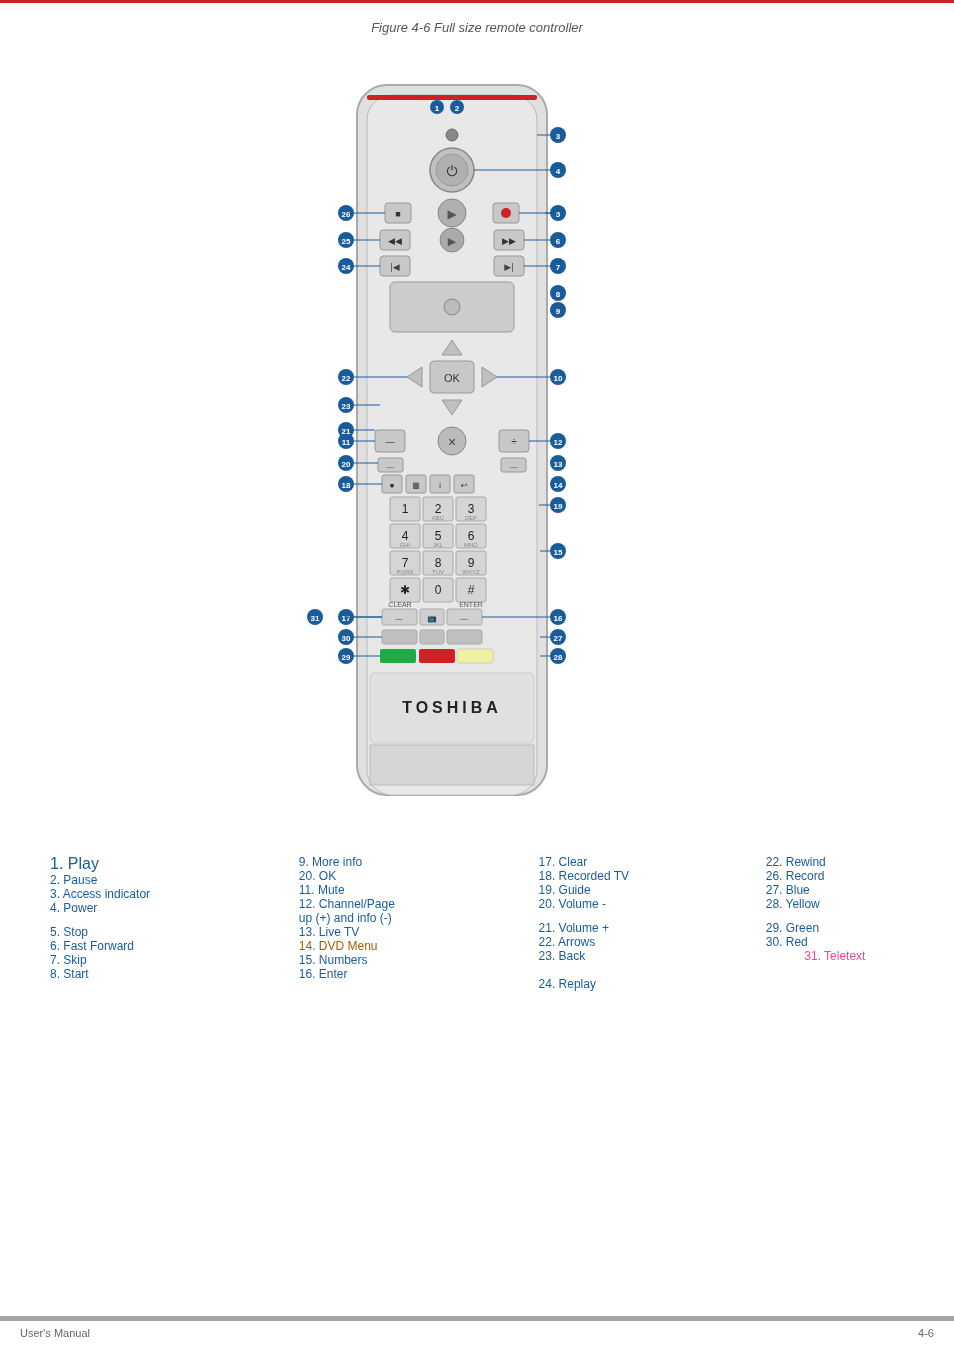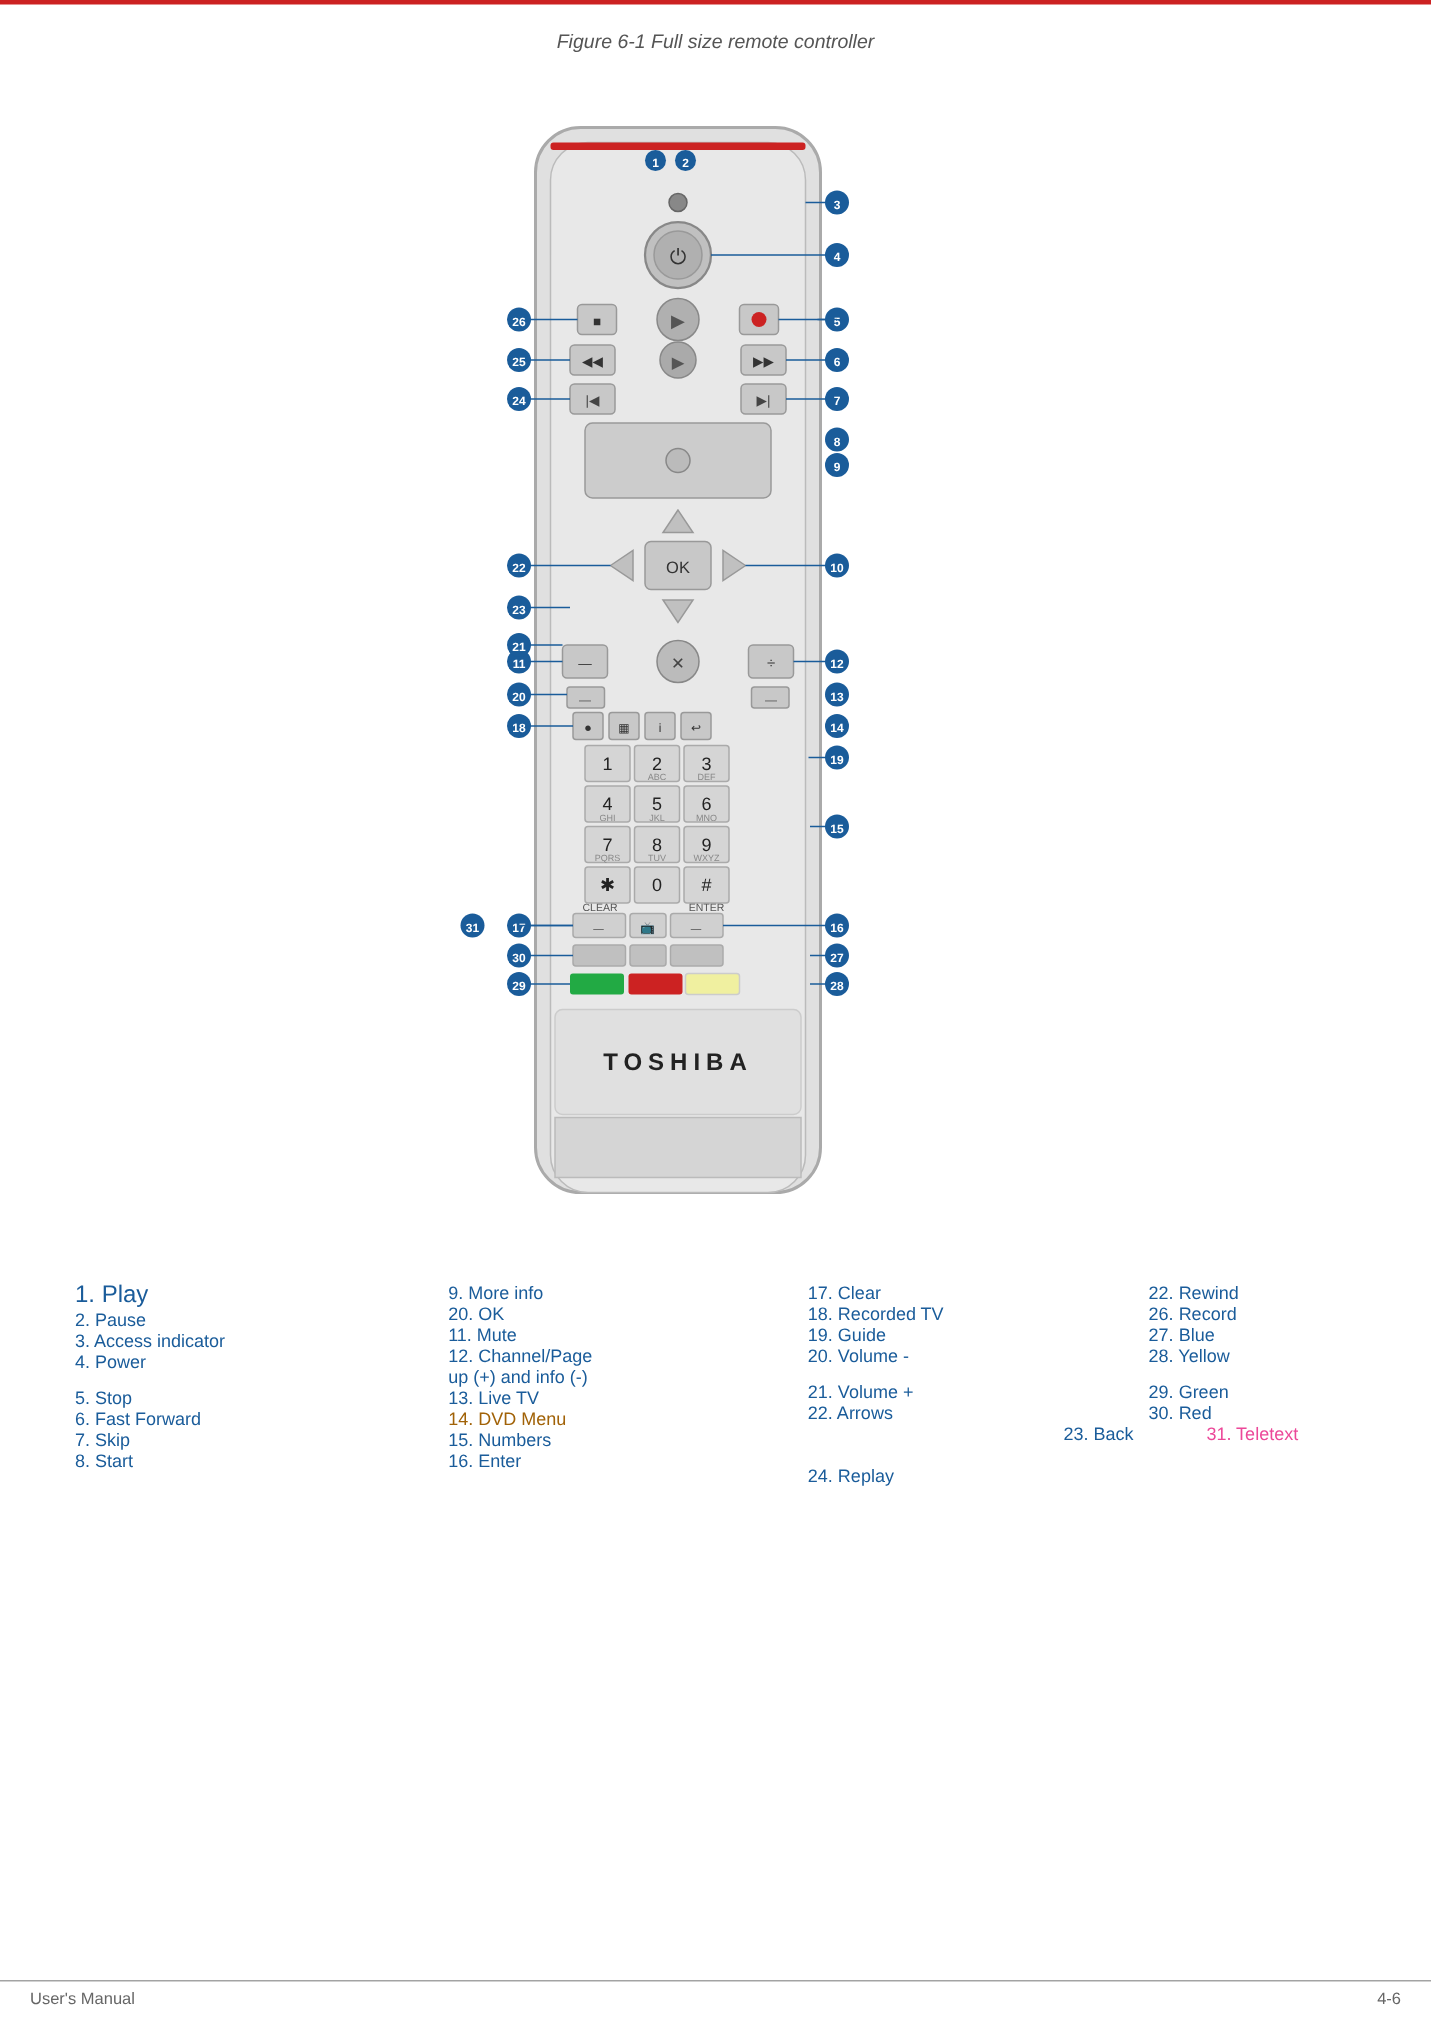--- a/index.html
+++ b/index.html
@@ -32,35 +32,35 @@
       padding-top: 20px;
       margin-bottom: 10px;
     }
 
     
     .bottom-bar {
       position: absolute;
       bottom: 0;
       left: 0;
       right: 0;
-      border-top: 1px solid #a3a3a3;
+      border-top: 5px solid #a3a3a3;
       display: flex;
       justify-content: space-between;
       padding: 6px 20px;
       font-size: 11px;
       color: #666;
     }
 
   </style>
 </head>
 <body>
 
 <div class="top-border"></div>
 
-<div class="figure-title">Figure 6-1 Full size remote controller</div>
+<div class="figure-title">Figure 4-6 Full size remote controller</div>
 
 <div style="position:relative; width:954px; height:800px; margin:0 auto;">
   <svg width="954" height="800" viewBox="0 0 954 800">
 
     <rect x="357" y="40" width="190" height="710" rx="30" ry="30" fill="#e0e0e0" stroke="#aaa" stroke-width="2"></rect>
 
     <rect x="367" y="50" width="170" height="700" rx="25" ry="25" fill="#e8e8e8" stroke="#bbb" stroke-width="1"></rect>
 
     <rect x="367" y="50" width="170" height="5" rx="2" fill="#cc2222"></rect>
 
@@ -341,21 +341,21 @@
         <div style="color:#1a5c9a;font-size:12px;">16. Enter</div>
       </td>
       <td style="vertical-align:top; padding-right:10px;">
         <div style="color:#1a5c9a;font-size:12px;">17. Clear</div>
         <div style="color:#1a5c9a;font-size:12px;">18. Recorded TV</div>
         <div style="color:#1a5c9a;font-size:12px;">19. Guide</div>
         <div style="color:#1a5c9a;font-size:12px;">20. Volume -</div>
         <div style="height:10px;"></div>
         <div style="color:#1a5c9a;font-size:12px;">21. Volume +</div>
         <div style="color:#1a5c9a;font-size:12px;">22. Arrows</div>
-        <div style="color:#1a5c9a;font-size:12px;text-align:right;">23. Back</div>
+        <div style="color:#1a5c9a;font-size:12px;">23. Back</div>
         <div style="color:#1a5c9a;font-size:12px;margin-top:14px;">24. Replay</div>
       </td>
       <td style="vertical-align:top;">
         <div style="color:#1a5c9a;font-size:12px;">22. Rewind</div>
         <div style="color:#1a5c9a;font-size:12px;">26. Record</div>
         <div style="color:#1a5c9a;font-size:12px;">27. Blue</div>
         <div style="color:#1a5c9a;font-size:12px;">28. Yellow</div>
         <div style="height:10px;"></div>
         <div style="color:#1a5c9a;font-size:12px;">29. Green</div>
         <div style="color:#1a5c9a;font-size:12px;">30. Red</div>

